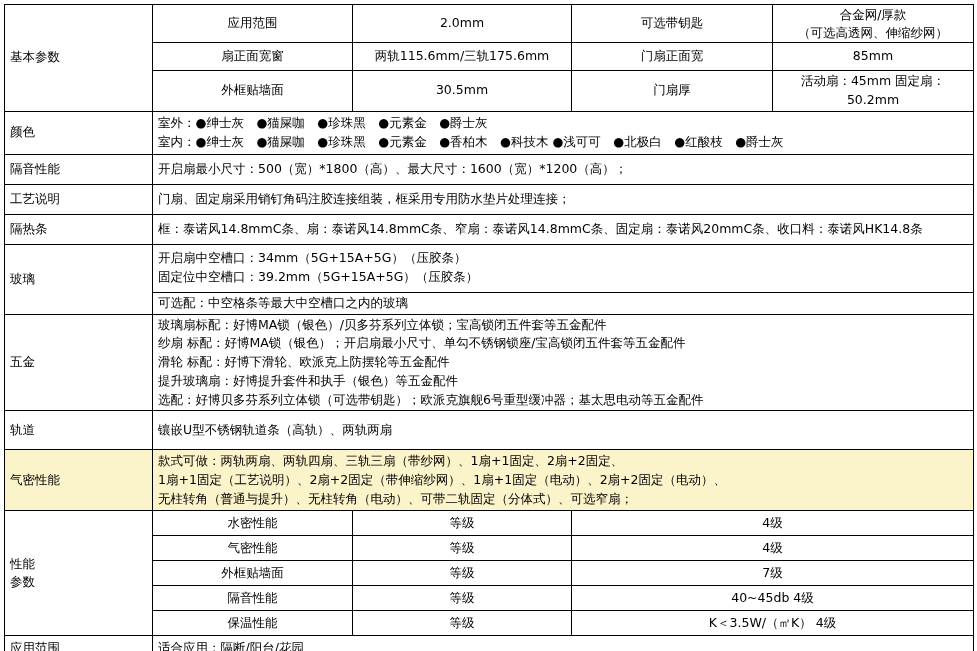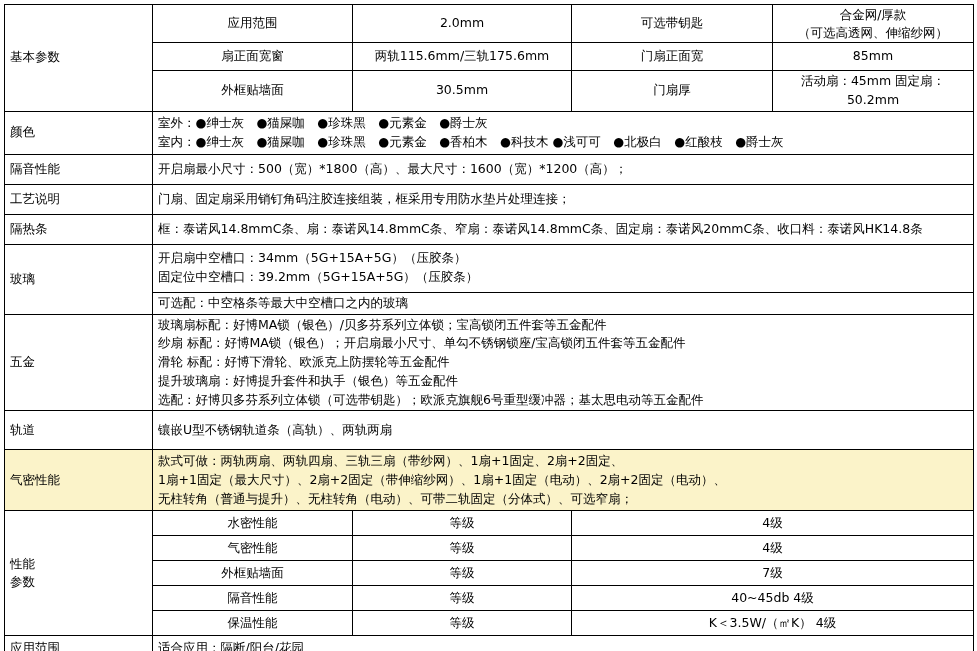--- a/index.html
+++ b/index.html
@@ -105,21 +105,21 @@
 
   <tr class="h39">
     <td class="lbl">轨道</td>
     <td class="l" colspan="4">镶嵌U型不锈钢轨道条（高轨）、两轨两扇</td>
   </tr>
 
   <tr class="h61" style="background-color: rgb(251, 243, 201);">
     <td class="lbl">气密性能</td>
     <td class="l" colspan="4">
       <div>款式可做：两轨两扇、两轨四扇、三轨三扇（带纱网）、1扇+1固定、2扇+2固定、</div>
-      <div>1扇+1固定（最大尺寸）、2扇+2固定（带伸缩纱网）、1扇+1固定（电动）、2扇+2固定（电动）、</div>
+      <div>1扇+1固定（工艺说明）、2扇+2固定（带伸缩纱网）、1扇+1固定（电动）、2扇+2固定（电动）、</div>
       <div>无柱转角（普通与提升）、无柱转角（电动）、可带二轨固定（分体式）、可选窄扇；</div>
     </td>
   </tr>
 
   <tr class="h25">
     <td class="lbl" rowspan="5">
       <div>性能</div>
       <div>参数</div>
     </td>
     <td class="c">水密性能</td>

